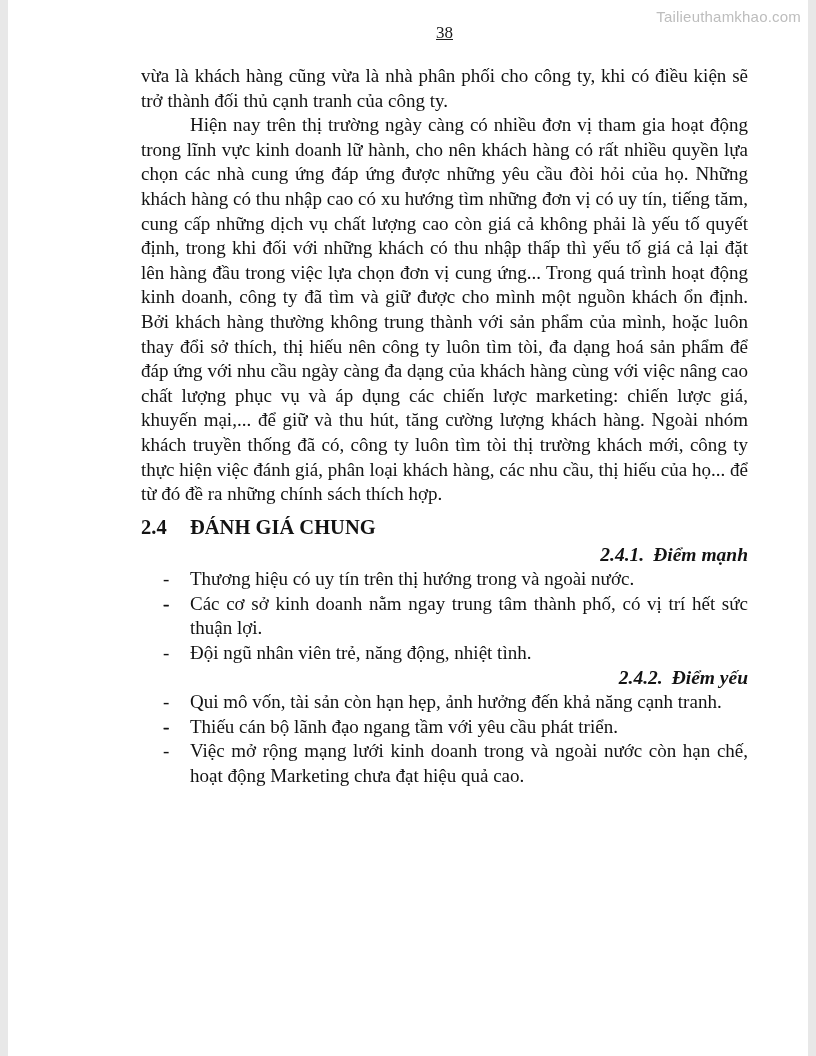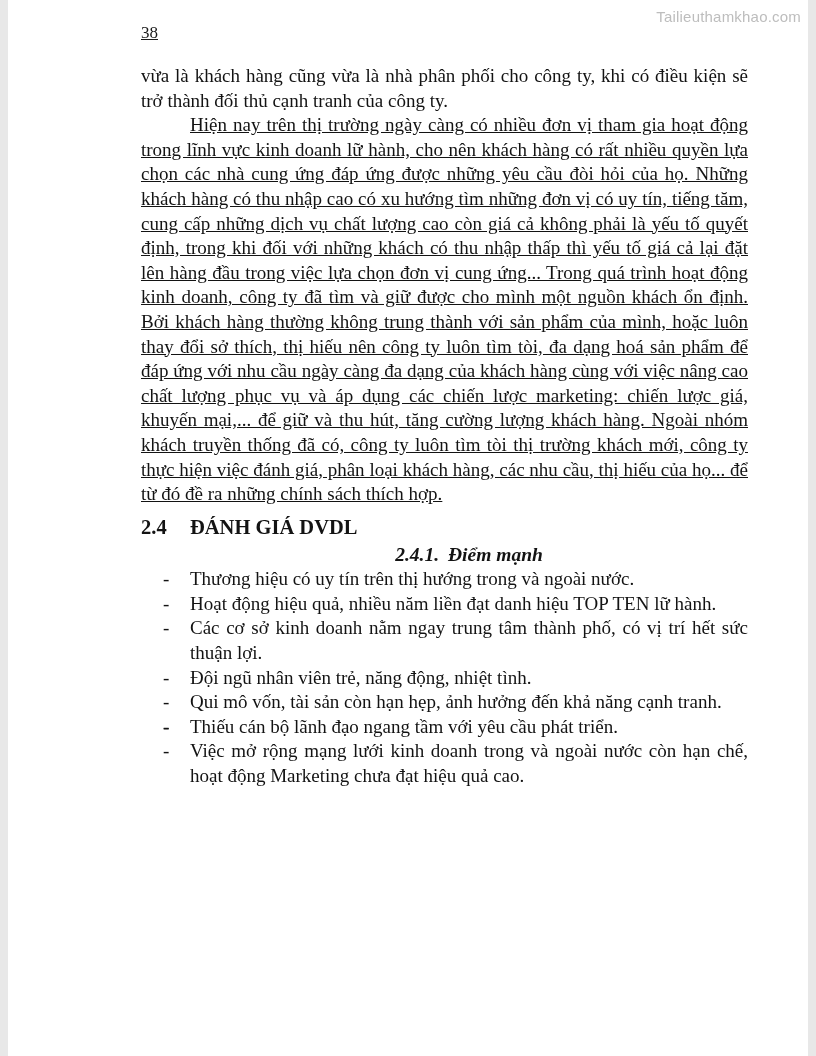--- a/index.html
+++ b/index.html
@@ -22,54 +22,55 @@
     font-size: 15px;
     color: #bdbdbd;
     text-shadow: 1px 1px 0 #ffffff;
     letter-spacing: 0.2px;
   }
   .page-number {
     position: absolute;
     top: 23px;
     left: 133px;
     width: 607px;
+    text-align: center;
     font-size: 17px;
     color: #1a1a1a;
     text-decoration: underline;
   }
   .content {
     position: absolute;
     top: 64px;
     left: 133px;
     width: 607px;
     font-size: 19px;
     line-height: 24.6px;
     text-align: justify;
   }
   p.body-para { margin: 0; }
-  p.indent { text-indent: 49px; text-decoration: underline; }
+  p.indent { text-indent: 49px; }
   .section-heading {
     margin-top: 7px;
     margin-bottom: 3px;
     font-size: 20.5px;
     font-weight: bold;
     line-height: 26px;
     text-align: left;
   }
   .section-heading .sec-num {
     display: inline-block;
     width: 49px;
   }
   .subsection-heading {
     padding-left: 49px;
     font-size: 19.5px;
     font-weight: bold;
     font-style: italic;
     line-height: 24.6px;
-    text-align: center;
+    text-align: right;
   }
   .subsection-heading .sub-num { margin-right: 9px; }
   .list-item {
     position: relative;
     padding-left: 49px;
   }
   .list-item .dash {
     position: absolute;
     left: 22px;
     top: 0;
@@ -84,45 +85,47 @@
 
   <div class="page-number">38</div>
 
   <div class="content">
 
     <p class="body-para">vừa là khách hàng cũng vừa là nhà phân phối cho công ty, khi có điều kiện sẽ trở thành đối thủ cạnh tranh của công ty.</p>
 
     <p class="body-para indent">Hiện nay trên thị trường ngày càng có nhiều đơn vị tham gia hoạt động trong lĩnh vực kinh doanh lữ hành, cho nên khách hàng có rất nhiều quyền lựa chọn các nhà cung ứng đáp ứng được những yêu cầu đòi hỏi của họ. Những khách hàng có thu nhập cao có xu hướng tìm những đơn vị có uy tín, tiếng tăm, cung cấp những dịch vụ chất lượng cao còn giá cả không phải là yếu tố quyết định, trong khi đối với những khách có thu nhập thấp thì yếu tố giá cả lại đặt lên hàng đầu trong việc lựa chọn đơn vị cung ứng... Trong quá trình hoạt động kinh doanh, công ty đã tìm và giữ được cho mình một nguồn khách ổn định. Bởi khách hàng thường không trung thành với sản phẩm của mình, hoặc luôn thay đổi sở thích, thị hiếu nên công ty luôn tìm tòi, đa dạng hoá sản phẩm để đáp ứng với nhu cầu ngày càng đa dạng của khách hàng cùng với việc nâng cao chất lượng phục vụ và áp dụng các chiến lược marketing: chiến lược giá, khuyến mại,... để giữ và thu hút, tăng cường lượng khách hàng. Ngoài nhóm khách truyền thống đã có, công ty luôn tìm tòi thị trường khách mới, công ty thực hiện việc đánh giá, phân loại khách hàng, các nhu cầu, thị hiếu của họ... để từ đó đề ra những chính sách thích hợp.</p>
 
     <div class="section-heading">
-      <span class="sec-num">2.4</span><span>ĐÁNH GIÁ DVDL</span>
+      <span class="sec-num">2.4</span><span>ĐÁNH GIÁ CHUNG</span>
     </div>
 
 
     <div class="subsection-heading">
       <span class="sub-num">2.4.1.</span><span>Điểm mạnh</span>
     </div>
 
     <div class="list-item">
       <span class="dash">-</span>
       <span>Thương hiệu có uy tín trên thị hướng trong và ngoài nước.</span>
     </div>
     <div class="list-item">
       <span class="dash">-</span>
-      <span>Hoạt động hiệu quả, nhiều năm liền đạt danh hiệu TOP TEN lữ hành.</span>
     </div>
     <div class="list-item">
       <span class="dash">-</span>
       <span>Các cơ sở kinh doanh nằm ngay trung tâm thành phố, có vị trí hết sức thuận lợi.</span>
     </div>
     <div class="list-item">
       <span class="dash">-</span>
       <span>Đội ngũ nhân viên trẻ, năng động, nhiệt tình.</span>
     </div>
 
+    <div class="subsection-heading">
+      <span class="sub-num">2.4.2.</span><span>Điểm yếu</span>
+    </div>
 
     <div class="list-item">
       <span class="dash">-</span>
       <span>Qui mô vốn, tài sản còn hạn hẹp, ảnh hưởng đến khả năng cạnh tranh.</span>
     </div>
     <div class="list-item">
       <span class="dash">-</span>
     </div>
     <div class="list-item">
       <span class="dash">-</span>

